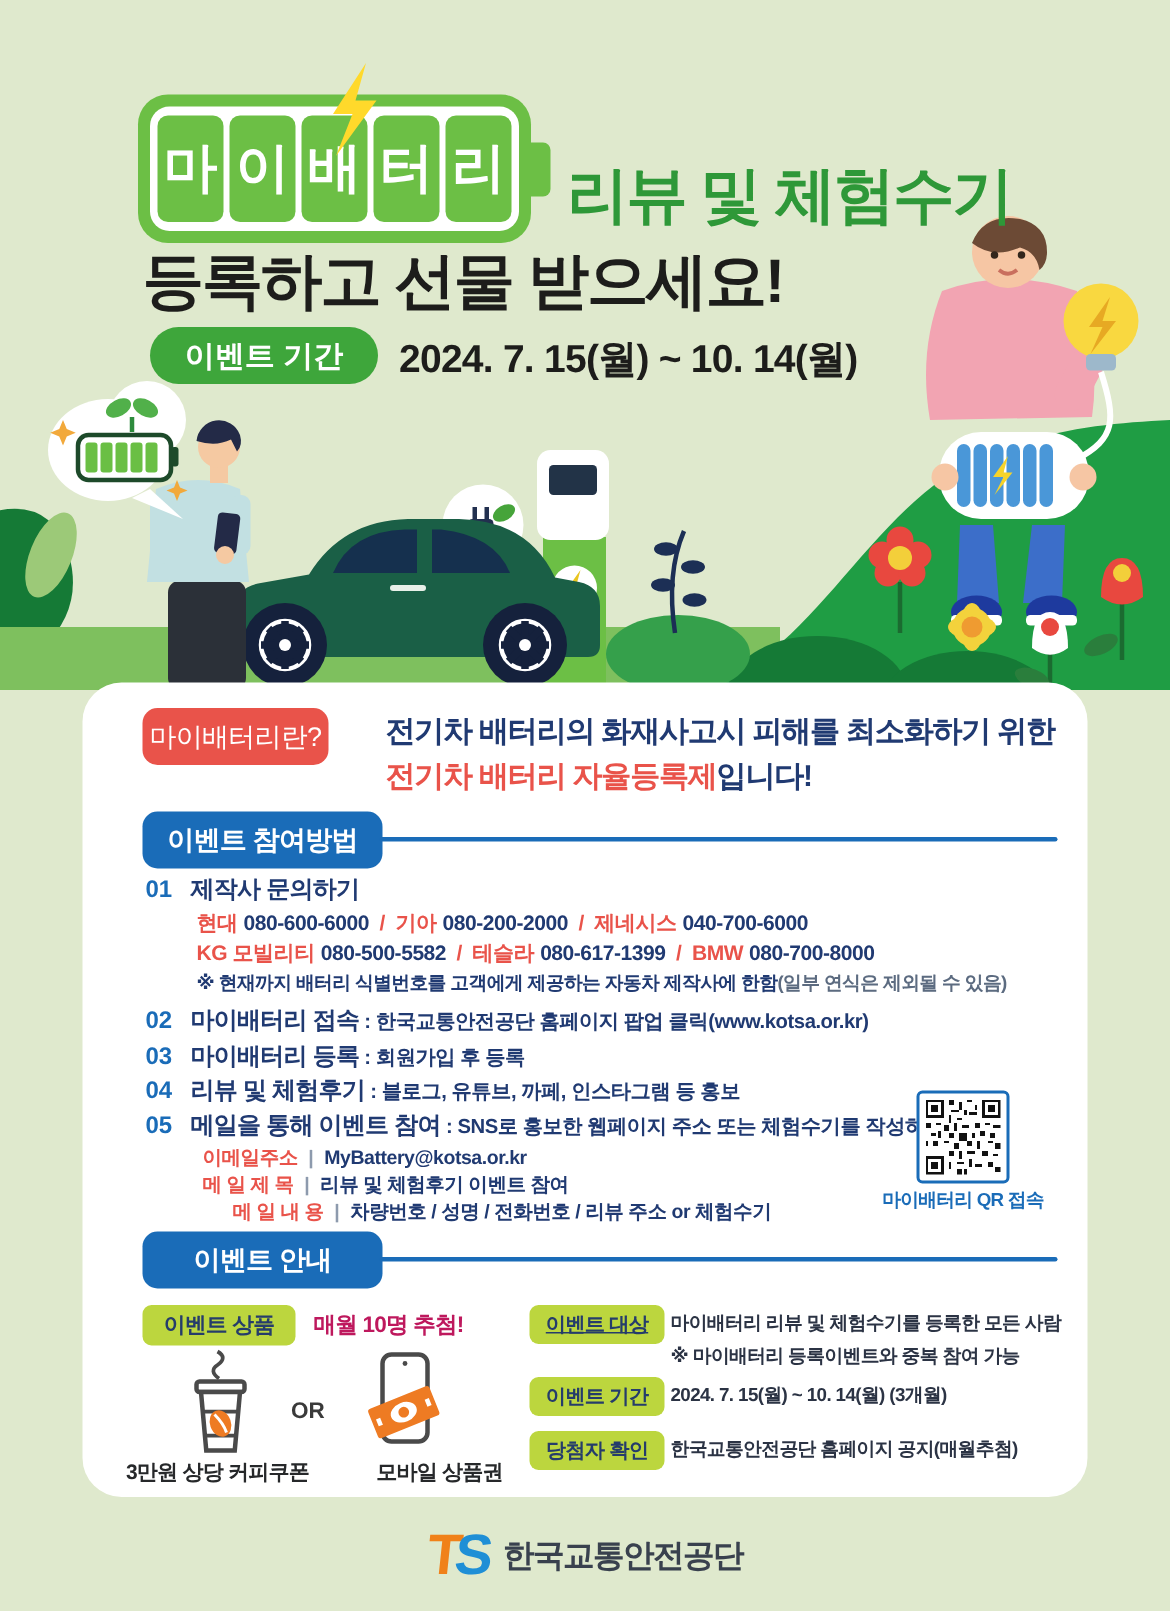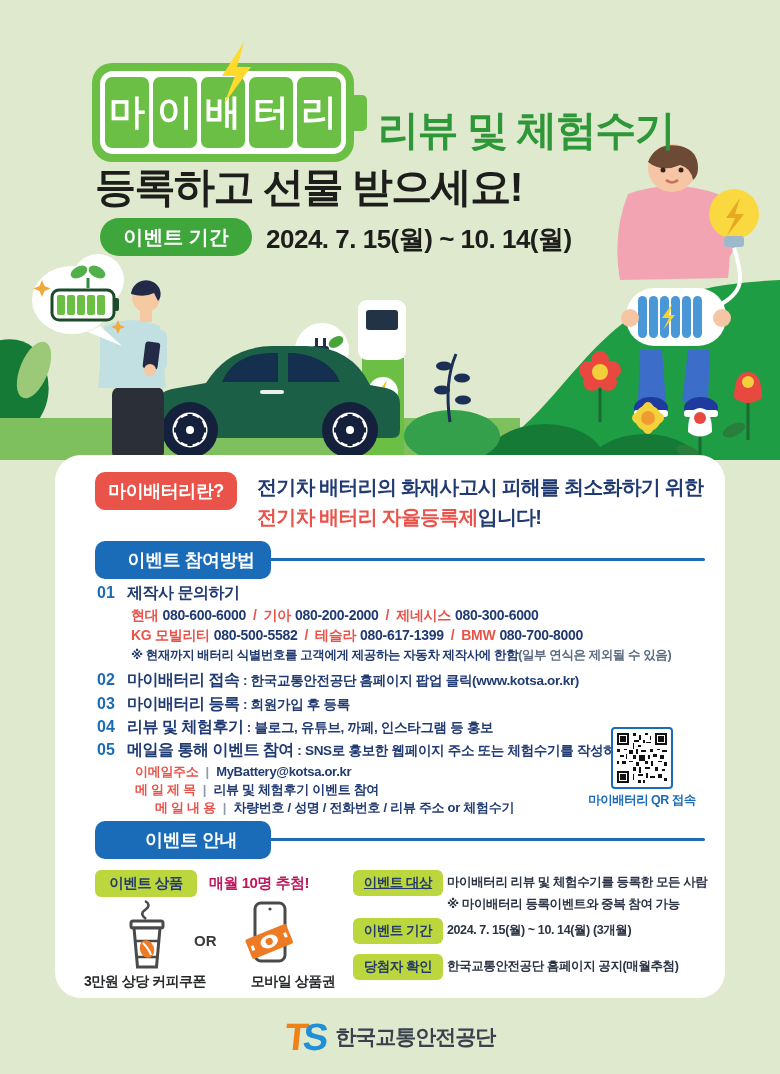--- a/index.html
+++ b/index.html
@@ -12,24 +12,24 @@
   .batt-outer{position:absolute;left:0;top:0;width:262px;height:99px;background:#6cbf45;border-radius:20px;}
   .batt-inner{position:absolute;left:8px;top:8px;width:246px;height:83px;background:#ffffff;border-radius:13px;display:flex;gap:4px;padding:6px 5px;box-sizing:border-box;}
   .batt-cell{flex:1;background:#6cbf45;border-radius:7px;color:#fff;font-weight:900;font-size:36px;display:flex;align-items:center;justify-content:center;}
   .batt-nub{position:absolute;left:262px;top:32px;width:13px;height:36px;background:#6cbf45;border-radius:0 5px 5px 0;}
   .title-suffix{left:378px;top:103px;font-size:41px;font-weight:900;color:#2e9838;letter-spacing:-1.5px;}
   .subtitle{left:95px;top:160px;font-size:41px;font-weight:900;color:#1d1d1b;letter-spacing:-1.5px;}
   .period-badge{left:100px;top:218px;width:152px;height:38px;background:#3ea63b;border-radius:19px;color:#fff;font-size:20px;font-weight:800;display:flex;align-items:center;justify-content:center;}
   .period-value{left:266px;top:222px;font-size:26px;font-weight:800;color:#1d1d1b;letter-spacing:-0.5px;}
   
   .card{position:absolute;left:55px;top:455px;width:670px;height:543px;background:#ffffff;border-radius:26px;}
-  .badge-red{position:absolute;left:40px;top:17px;width:142px;height:38px;background:#e9534a;border-radius:10px;color:#fff;font-size:18px;font-weight:700;display:flex;align-items:center;justify-content:center;letter-spacing:-0.5px;}
+  .badge-red{position:absolute;left:40px;top:17px;width:124px;height:38px;background:#e9534a;border-radius:10px;color:#fff;font-size:18px;font-weight:400;display:flex;align-items:center;justify-content:center;letter-spacing:-0.5px;}
   .about-line{position:absolute;left:202px;font-size:20px;font-weight:900;color:#203a72;letter-spacing:-0.8px;white-space:nowrap;}
   .hl-red{color:#e9534a;}
-  .badge-blue{position:absolute;left:40px;width:160px;height:38px;background:#1a6cb8;border-radius:10px;color:#fff;font-size:18px;font-weight:800;display:flex;align-items:center;justify-content:center;letter-spacing:-0.5px;padding-left:16px;}
+  .badge-blue{position:absolute;left:40px;width:160px;height:38px;background:#1a6cb8;border-radius:10px;color:#fff;font-size:18px;font-weight:800;display:flex;align-items:center;justify-content:center;letter-spacing:-0.5px;}
   .hline{position:absolute;left:198px;width:452px;height:3px;background:#1a6cb8;border-radius:2px;}
   .step{position:absolute;left:42px;white-space:nowrap;font-size:14px;color:#203a72;}
   .step .num{display:inline-block;width:30px;color:#1a6cb8;font-weight:800;font-size:16px;}
   .step .ttl{font-weight:800;font-size:16px;color:#203a72;letter-spacing:-0.5px;}
   .step .dsc{font-weight:600;font-size:13.5px;color:#203a72;letter-spacing:-0.3px;}
   .makers{position:absolute;left:76px;white-space:nowrap;font-size:14px;letter-spacing:-0.3px;}
   .mname{color:#e9534a;font-weight:800;}
   .mphone{color:#203a72;font-weight:600;margin-left:4px;}
   .msl{color:#e9534a;font-weight:700;margin:0 7px;}
   .note{position:absolute;left:76px;font-size:12.5px;white-space:nowrap;}
@@ -244,21 +244,21 @@
       <span class="hl-red">전기차 배터리 자율등록제</span><span>입니다!</span>
     </div>
 
     <div class="badge-blue" style="top:86px;">이벤트 참여방법</div>
     <div class="hline" style="top:103px;"></div>
 
     <div class="step" style="top:128px;">
       <span class="num">01</span><span class="ttl">제작사 문의하기</span>
     </div>
     <div class="makers" style="top:152px;">
-      <span class="mname">현대</span><span class="mphone">080-600-6000</span><span class="msl">/</span><span class="mname">기아</span><span class="mphone">080-200-2000</span><span class="msl">/</span><span class="mname">제네시스</span><span class="mphone">080-300-6000</span>
+      <span class="mname">현대</span><span class="mphone">080-600-6000</span><span class="msl">/</span><span class="mname">기아</span><span class="mphone">080-200-2000</span><span class="msl">/</span><span class="mname">제네시스</span><span class="mphone">040-700-6000</span>
     </div>
     <div class="makers" style="top:172px;">
       <span class="mname">KG 모빌리티</span><span class="mphone">080-500-5582</span><span class="msl">/</span><span class="mname">테슬라</span><span class="mphone">080-617-1399</span><span class="msl">/</span><span class="mname">BMW</span><span class="mphone">080-700-8000</span>
     </div>
     <div class="note" style="top:192px;">
       <span class="nmain">※ 현재까지 배터리 식별번호를 고객에게 제공하는 자동차 제작사에 한함</span><span class="nparen">(일부 연식은 제외될 수 있음)</span>
     </div>
 
     <div class="step" style="top:215px;">
       <span class="num">02</span><span class="ttl">마이배터리 접속</span><span class="dsc"><span> : </span><span>한국교통안전공단 홈페이지 팝업 클릭(www.kotsa.or.kr)</span></span>

